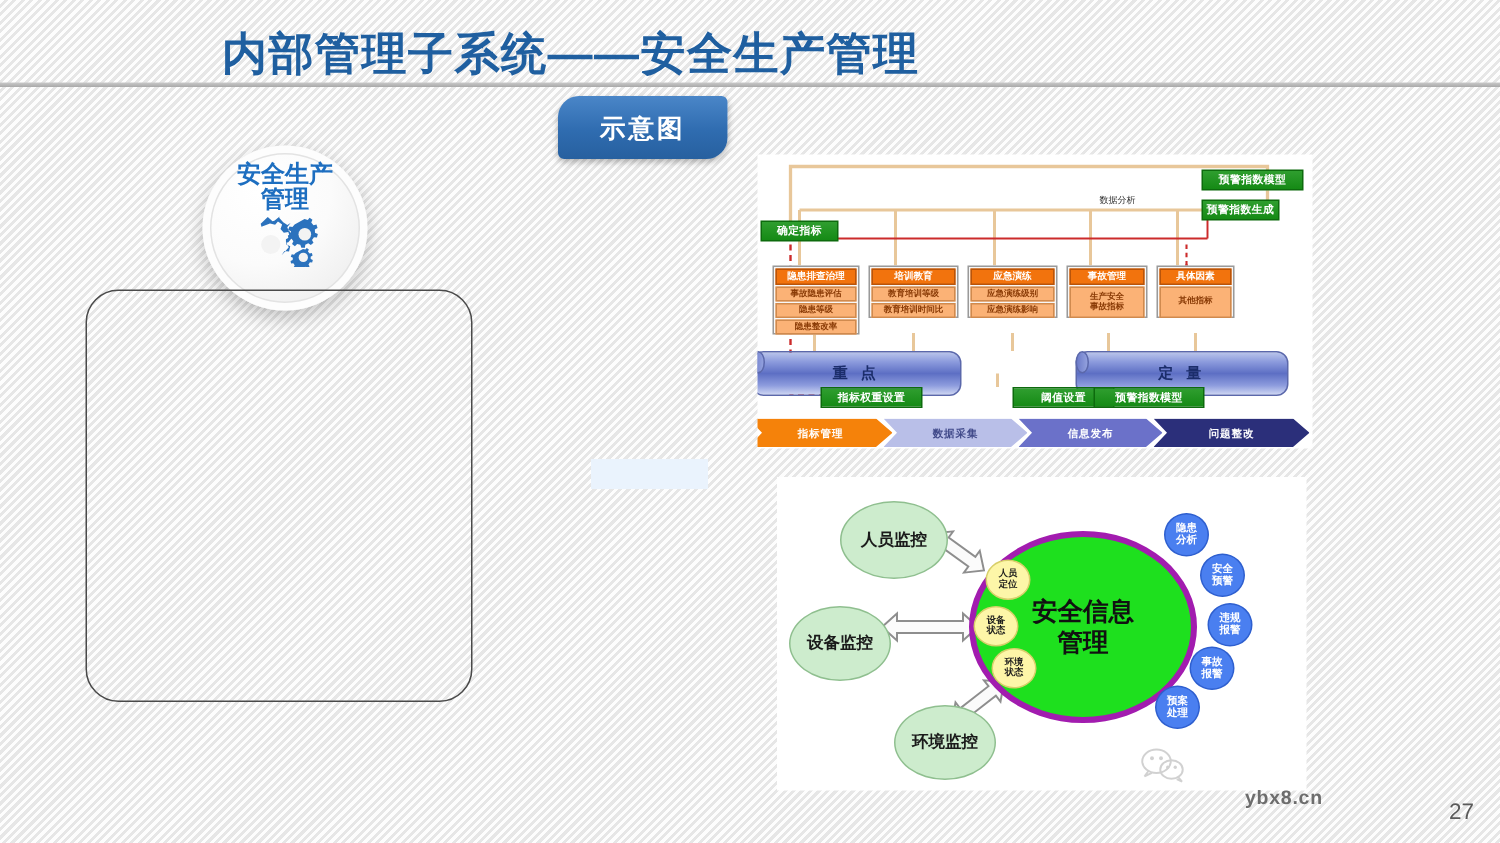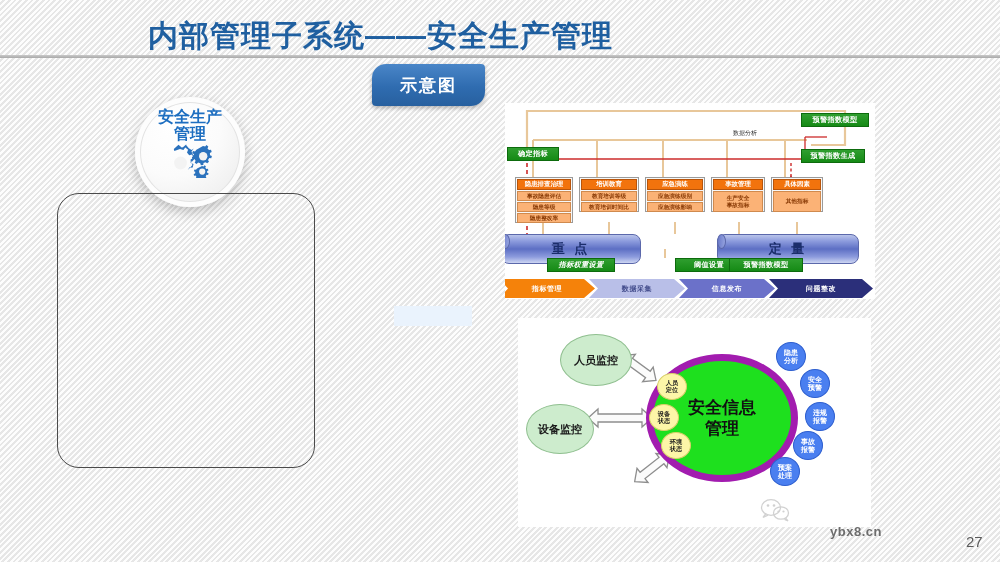--- a/index.html
+++ b/index.html
@@ -97,21 +97,21 @@
   #top-diagram .colwrap{
     position:absolute;border:1px solid #9a9a9a;background:#f7f7f7;
     box-sizing:border-box;
   }
   .cyl{
     position:absolute;height:30px;border-radius:8px;
     background:linear-gradient(to bottom,#b9c4ea 0%,#8c9bdd 22%,#5d6fc4 50%,
                #8c9bdd 78%,#cdd5f2 100%);
     border:1px solid #5b68ab;box-sizing:border-box;
     display:flex;align-items:center;justify-content:center;
-    color:#1b2d6b;font-weight:bold;font-size:13px;letter-spacing:3px;
+    color:#1b2d6b;font-weight:bold;font-size:10px;letter-spacing:3px;
   }
   .cyl:before{
     content:"";position:absolute;left:-1px;top:-1px;width:9px;height:15px;
     border-radius:50%;background:linear-gradient(to right,#6c7bc9,#93a1de);
     border:1px solid #5b68ab;box-sizing:border-box;
   }
   .chev{
     position:absolute;height:19px;display:flex;align-items:center;
     justify-content:center;color:#fff;font-weight:bold;font-size:7px;
     letter-spacing:.6px;
@@ -127,21 +127,21 @@
   .ell{
     position:absolute;border-radius:50%;
     display:flex;align-items:center;justify-content:center;
     text-align:center;box-sizing:border-box;line-height:1.1;
   }
   .ell-green{
     background:#cdeccd;border:1px solid #8fbf8f;
     color:#1a1a1a;font-size:11px;font-weight:bold;
   }
   .ell-core{
-    background:#1ee01e;border:7px solid #a21caf;
+    background:#1ee01e;border:4px solid #a21caf;
     color:#111;font-size:17px;font-weight:bold;line-height:1.25;
   }
   .ell-yellow{
     background:#fdf6a8;border:1px solid #d8cf6a;
     color:#1a1a1a;font-size:6.2px;font-weight:bold;
   }
   .ell-blue{
     background:#4a7ff0;border:1px solid #2e5fcf;
     color:#fff;font-size:7px;font-weight:bold;
   }
@@ -221,21 +221,21 @@
       <path d="M300 56 L300 34" stroke="#cc2b2b" stroke-width="1.3" fill="none"></path>
       <path d="M300 34 L322 34" stroke="#cc2b2b" stroke-width="1.3" fill="none"></path>
       <path d="M22 60 L22 160 L44 160" stroke="#cc2b2b" stroke-width="1.6" fill="none" stroke-dasharray="4 3"></path>
       <path d="M286 60 L286 78" stroke="#cc2b2b" stroke-width="1.4" fill="none" stroke-dasharray="3 2.5"></path>
       <polygon points="44,156 52,160 44,164" fill="#cc2b2b"></polygon>
       <polygon points="286,74 282,82 290,82" fill="#cc2b2b" transform="translate(0,-2)"></polygon>
     </svg>
 
     <div class="gbox" style="left:2px;top:44px;width:52px;height:14px;">确定指标</div>
     <div class="gbox" style="left:296px;top:10px;width:68px;height:14px;">预警指数模型</div>
-    <div class="gbox" style="left:296px;top:46px;width:64px;height:14px;">预警指数生成</div>
+    <div class="gbox" style="left:296px;top:30px;width:52px;height:14px;">预警指数生成</div>
     <div class="dlabel" style="left:228px;top:26px;">数据分析</div>
 
     <div class="colwrap" style="left:10px;top:74px;width:58px;height:46px;"></div>
     <div class="colwrap" style="left:74px;top:74px;width:60px;height:35px;"></div>
     <div class="colwrap" style="left:140px;top:74px;width:60px;height:35px;"></div>
     <div class="colwrap" style="left:206px;top:74px;width:54px;height:35px;"></div>
     <div class="colwrap" style="left:266px;top:74px;width:52px;height:35px;"></div>
 
     <div class="ohead" style="left:12px;top:76px;width:54px;height:11px;">隐患排查治理</div>
     <div class="ocell" style="left:12px;top:88px;width:54px;height:10px;">事故隐患评估</div>
@@ -253,21 +253,21 @@
     <div class="ohead" style="left:208px;top:76px;width:50px;height:11px;">事故管理</div>
     <div class="ocell" style="left:208px;top:88px;width:50px;height:21px;white-space:pre-line;">生产安全
 事故指标</div>
 
     <div class="ohead" style="left:268px;top:76px;width:48px;height:11px;">具体因素</div>
     <div class="ocell" style="left:268px;top:88px;width:48px;height:21px;">其他指标</div>
 
     <div class="cyl" style="left:-4px;top:131px;width:140px;">重  点</div>
     <div class="cyl" style="left:212px;top:131px;width:142px;">定  量</div>
 
-    <div class="gbox" style="left:42px;top:155px;width:68px;height:14px;font-style:italic;">指标权重设置</div>
+    <div class="gbox" style="left:42px;top:155px;width:68px;height:14px;">指标权重设置</div>
     <div class="gbox" style="left:134px;top:155px;width:68px;height:14px;margin-left:36px;">阈值设置</div>
     <div class="gbox" style="left:224px;top:155px;width:74px;height:14px;">预警指数模型</div>
 
     <div class="chev" style="left:-6px;top:176px;width:96px;background:#f5820a;">
       <span>指标管理</span>
     </div>
     <div class="chev" style="left:84px;top:176px;width:96px;background:#b9bfe8;color:#414a8a;">
       <span>数据采集</span>
     </div>
     <div class="chev" style="left:174px;top:176px;width:96px;background:#6b71c9;">
@@ -290,20 +290,21 @@
       </g>
     </svg>
 
     <div class="ell ell-core" style="left:128px;top:36px;width:152px;height:128px;flex-direction:column;">
       <span>安全信息</span>
       <span>管理</span>
     </div>
 
     <div class="ell ell-green" style="left:42px;top:16px;width:72px;height:52px;">人员监控</div>
     <div class="ell ell-green" style="left:8px;top:86px;width:68px;height:50px;">设备监控</div>
+    <div class="ell ell-green" style="left:78px;top:152px;width:68px;height:50px;">环境监控</div>
 
     <div class="ell ell-yellow" style="left:139px;top:55px;width:30px;height:27px;flex-direction:column;">
       <span>人员</span>
       <span>定位</span>
     </div>
     <div class="ell ell-yellow" style="left:131px;top:86px;width:30px;height:27px;flex-direction:column;">
       <span>设备</span>
       <span>状态</span>
     </div>
     <div class="ell ell-yellow" style="left:143px;top:114px;width:30px;height:27px;flex-direction:column;">

